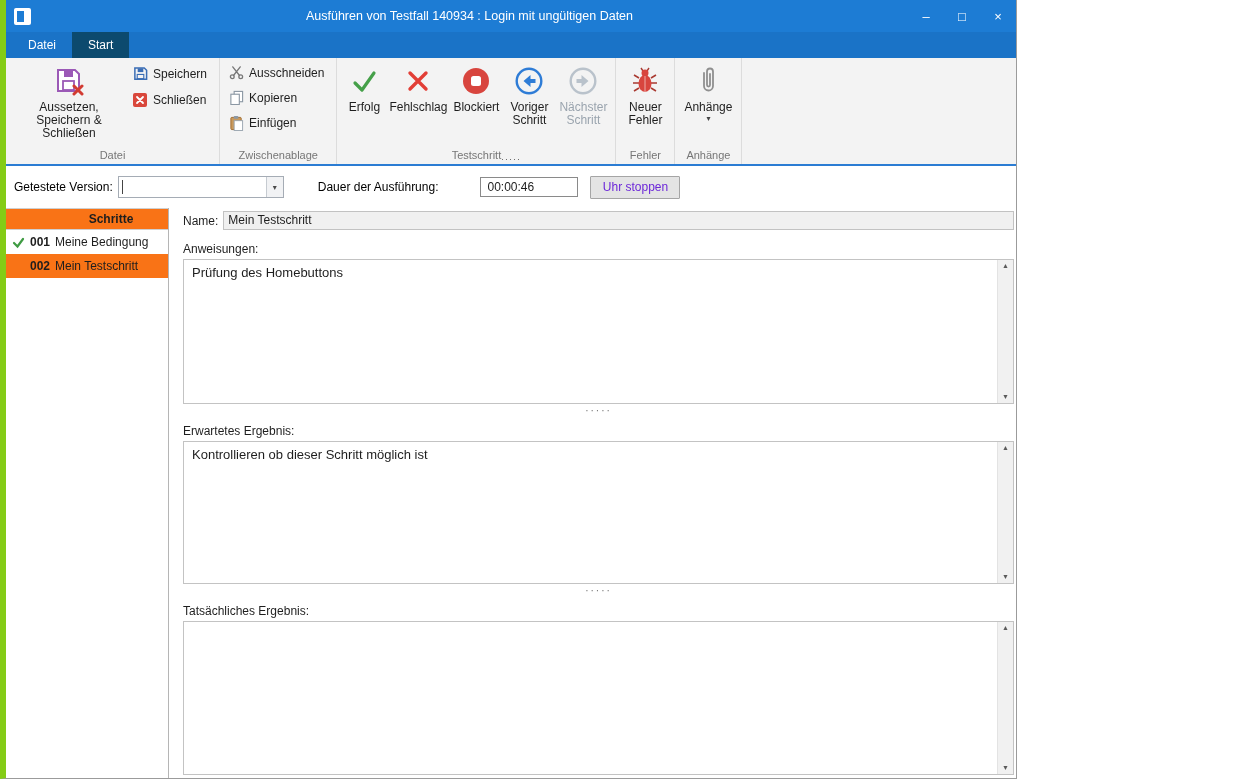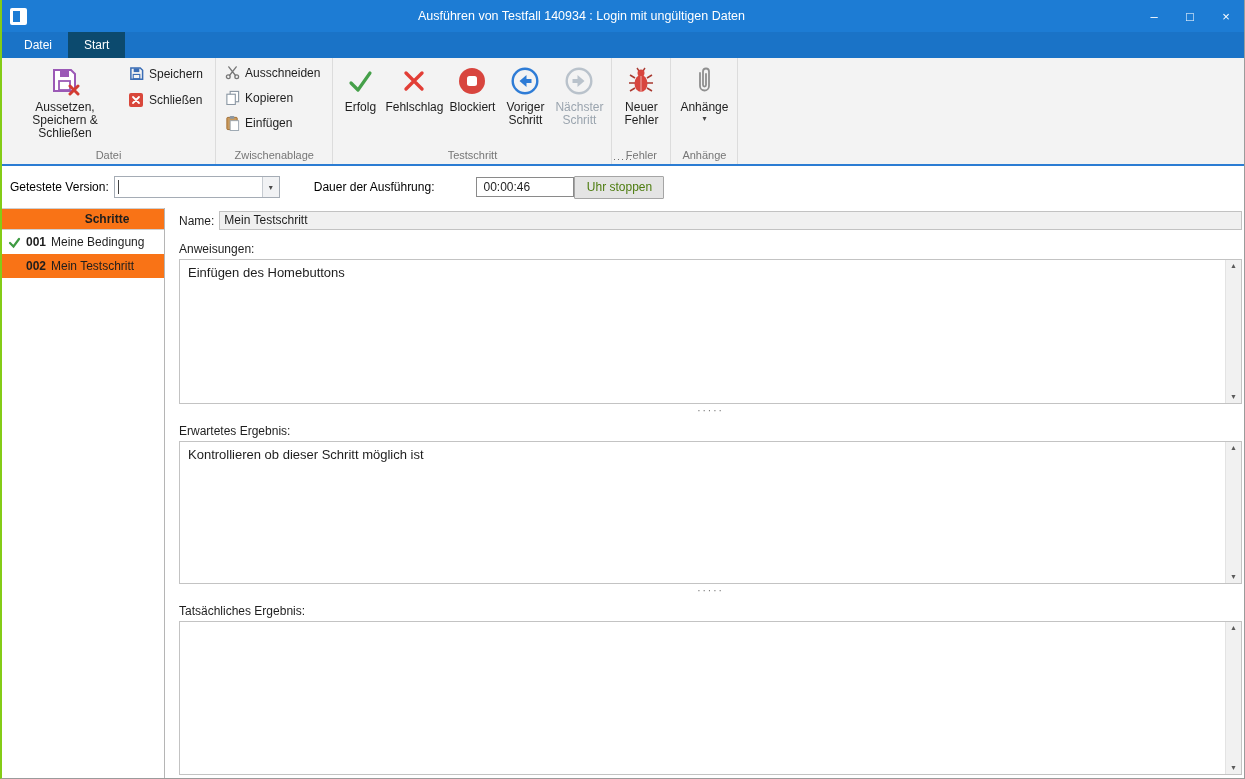--- a/index.html
+++ b/index.html
@@ -1,22 +1,22 @@
 <!DOCTYPE html>
 <html><head>
 <meta charset="utf-8">
 <style>
   * { margin:0; padding:0; box-sizing:border-box; }
   html,body { width:1245px; height:779px; }
   body {
     font-family:"Liberation Sans","DejaVu Sans",sans-serif;
     font-size:12px; color:#1e1e1e; background:#fff; overflow:hidden;
   }
-  .window { width:1245px; height:779px; display:flex; flex-direction:column;
-    border-left:2px solid #84cc16; border-right:1px solid #9b9b9b; border-bottom:1px solid #9b9b9b; }
+  .window { width:1017px; height:779px; display:flex; flex-direction:column;
+    border-left:6px solid #84cc16; border-right:1px solid #9b9b9b; border-bottom:1px solid #9b9b9b; }
 
   
   .titlebar { height:32px; background:#1d7cd4; display:flex; align-items:center; color:#fff; flex:0 0 auto; }
   .app-icon { width:17px; height:17px; margin-left:8px; background:#fff; border-radius:2px; position:relative; }
   .app-icon::after { content:""; position:absolute; left:3px; top:3px; width:7px; height:11px; background:#1d7cd4; }
   .title-text { flex:1; text-align:center; font-size:12.5px; }
   .win-controls { display:flex; height:32px; }
   .win-btn { width:36px; height:32px; display:flex; align-items:center; justify-content:center; font-size:13px; color:#fff; }
 
   
@@ -45,22 +45,22 @@
 
   
   .toolbar-row { height:42px; display:flex; align-items:center; padding-left:8px; background:#fff; flex:0 0 auto; }
   .tb-label { color:#000000; }
   .combo { width:166px; height:22px; border:1px solid #a5acb5; background:#fff; margin-left:5px; display:flex; position:relative; }
   .combo .caret { width:1px; height:14px; background:#444; margin:3px 0 0 3px; }
   .combo .combo-btn { position:absolute; right:0; top:0; bottom:0; width:17px; background:#f1f2f4; border-left:1px solid #c6cbd1;
     display:flex; align-items:center; justify-content:center; font-size:8px; color:#4a4a4a; }
   .duration-label { margin-left:18px;padding-left:16px; }
   .duration-field { width:98px; height:20px; border:1px solid #8a8a8a; background:#fff; margin-left:42px; line-height:18px; padding-left:6px; }
-  .stop-btn { width:90px; height:23px; margin-left:0; background:#e4e4e4; border:1px solid #a5a5a5; border-radius:1px;
-    display:flex; align-items:center; justify-content:center; color:#4d7c0f; }
+  .stop-btn { width:90px; height:23px; margin-left:12px; background:#e4e4e4; border:1px solid #a5a5a5; border-radius:1px;
+    display:flex; align-items:center; justify-content:center; color:#6d28d9; }
 
   
   .main { flex:1; display:flex; min-height:0; }
   .steps-panel { width:163px; border-right:1px solid #b5b5b5; display:flex; flex-direction:column; background:#fff; }
   .steps-header { height:22px; border-top:1px solid #cfcfcf; border-bottom:1px solid #cfcfcf; background:#f97316;
     font-weight:bold; text-align:center; line-height:20px;padding-left:48px; }
   .step-item { height:24px; display:flex; align-items:center; }
   .step-item.selected { background:#f97316; }
   .step-check { width:24px; display:flex; justify-content:center; }
   .step-num { font-weight:bold; margin-right:5px; }
@@ -298,21 +298,21 @@
 
     <div class="detail">
 
       <div class="name-row">
         <span class="name-label">Name:</span>
         <div class="name-field">Mein Testschritt</div>
       </div>
 
       <div class="sec-label">Anweisungen:</div>
       <div class="textbox box-instructions">
-        <div class="tb-content">Einfügen des Homebuttons</div>
+        <div class="tb-content">Prüfung des Homebuttons</div>
         <div class="vscroll">
           <span class="arr">▲</span>
           <span class="arr">▼</span>
         </div>
       </div>
 
       <div class="splitter-row">·····</div>
 
       <div class="sec-label" style="margin-top:6px;">Erwartetes Ergebnis:</div>
       <div class="textbox box-expected">

